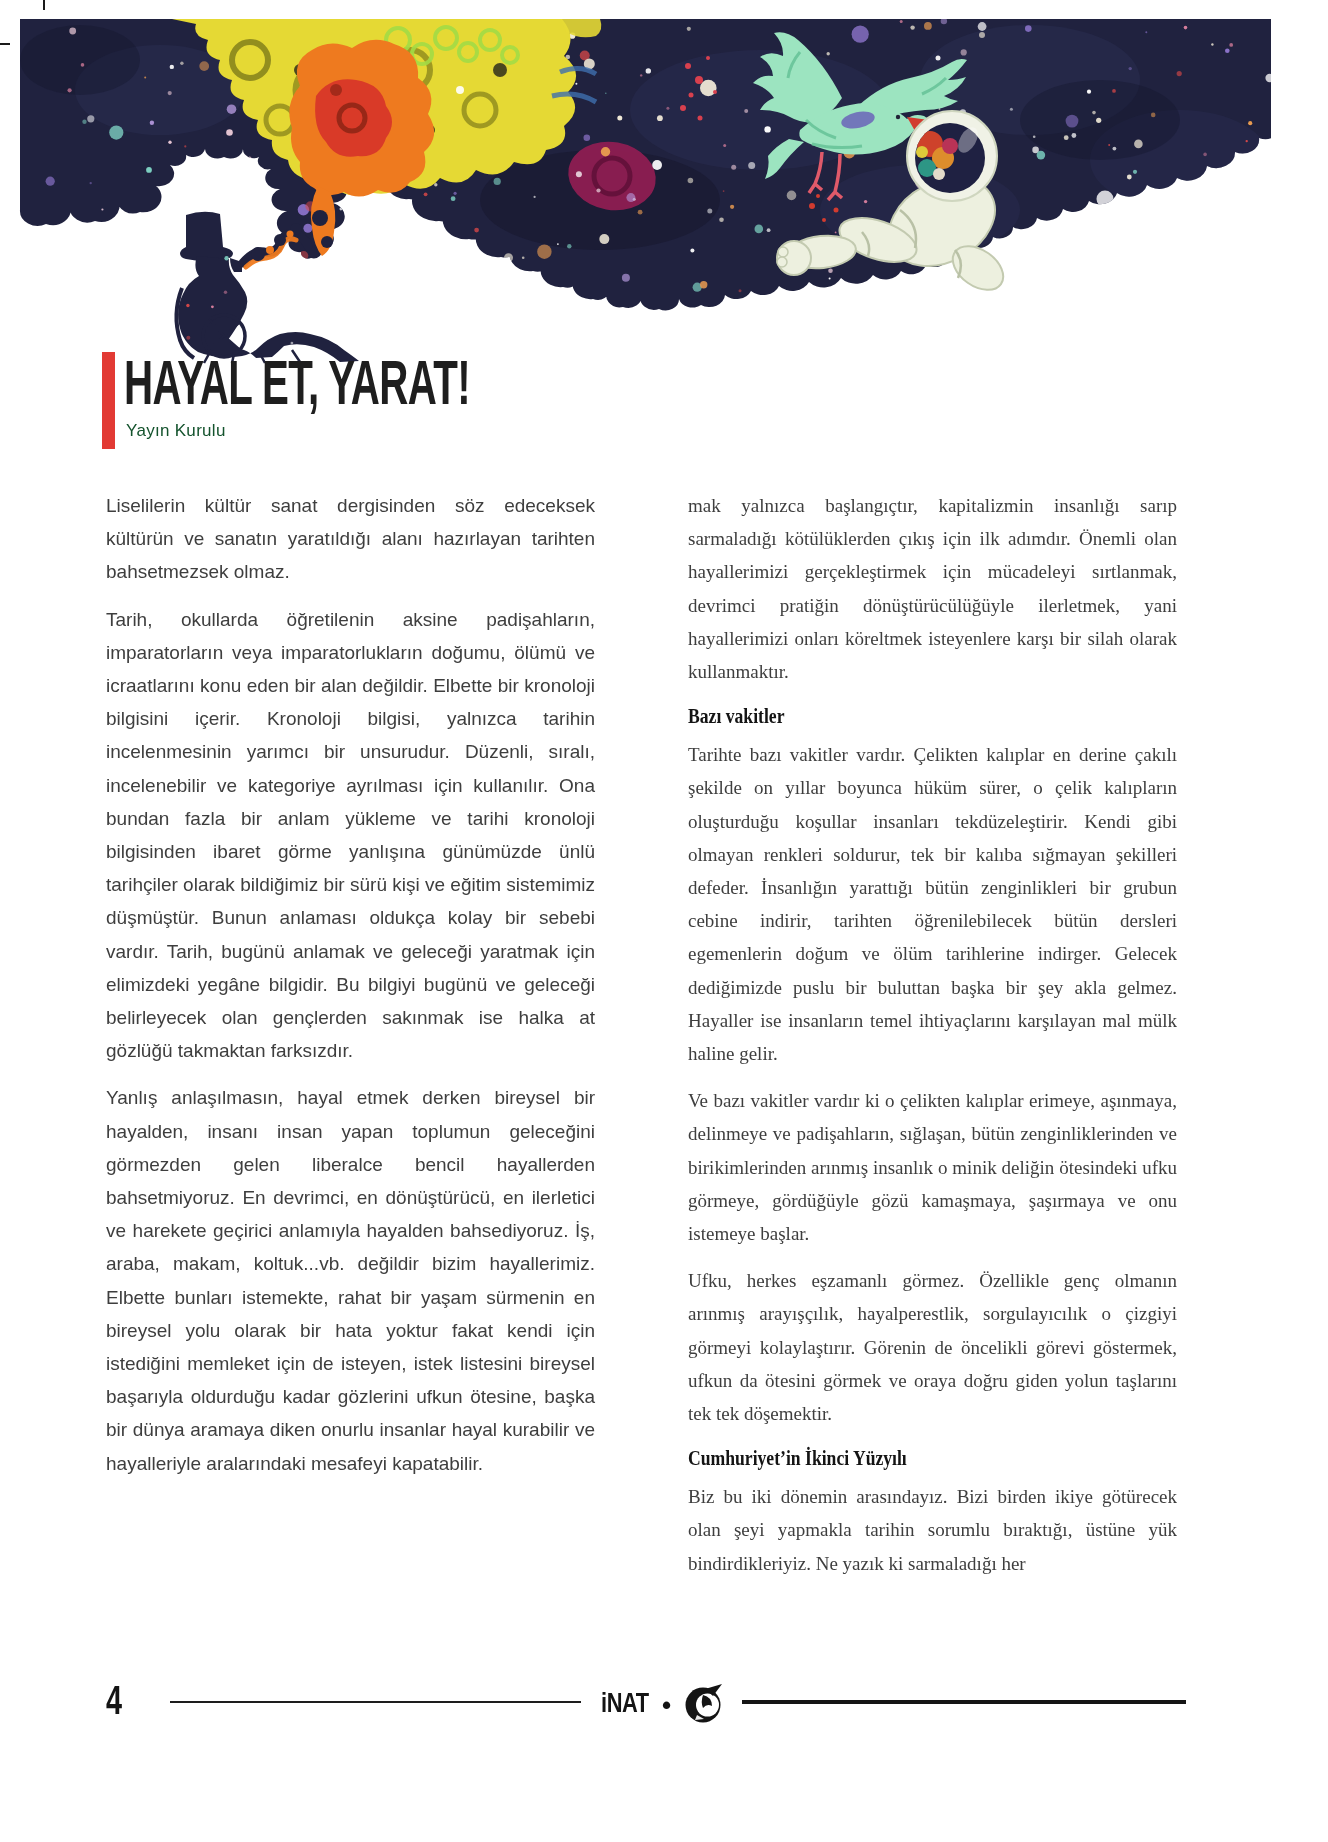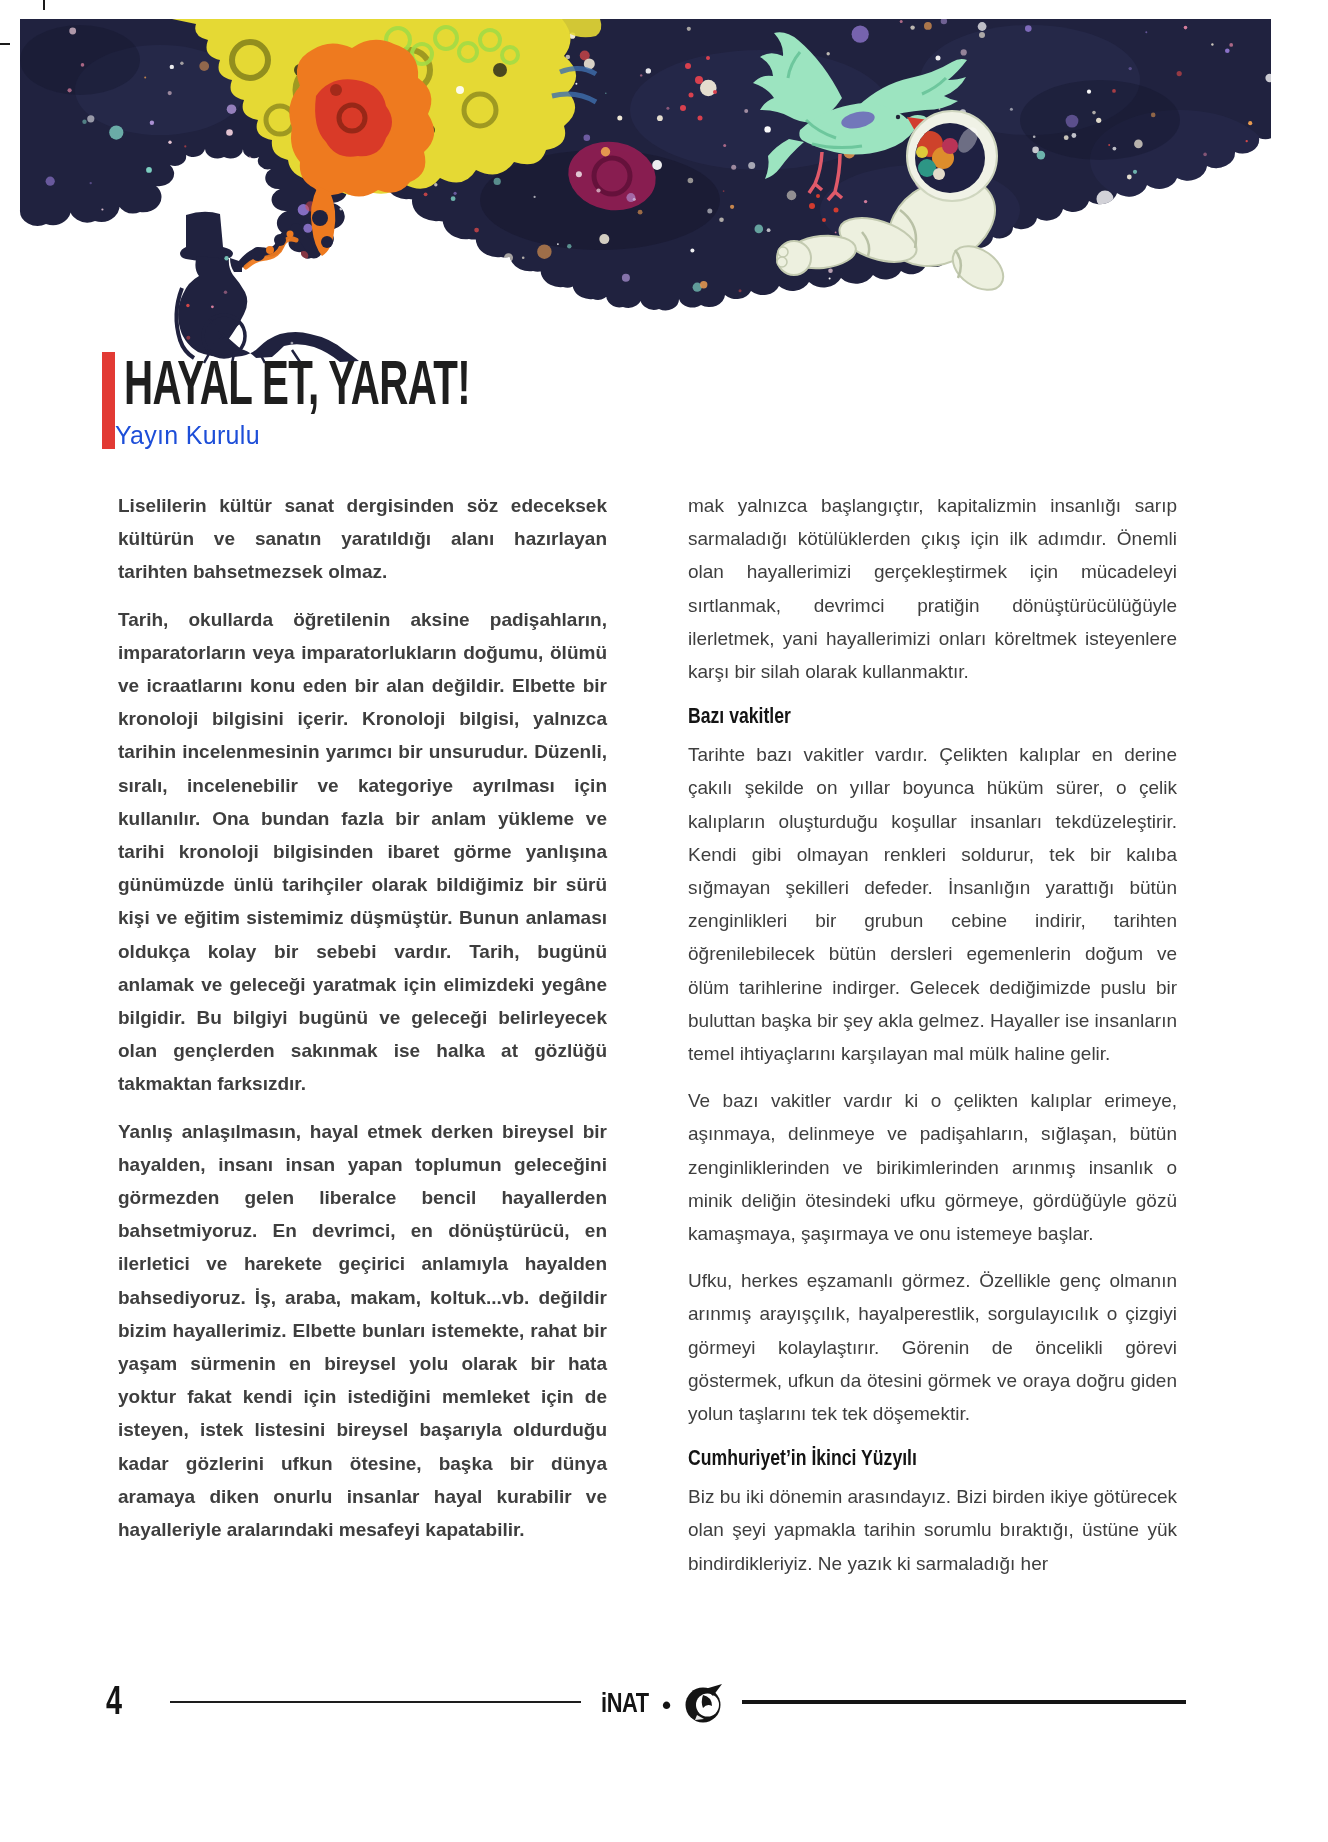--- a/index.html
+++ b/index.html
@@ -12,24 +12,24 @@
   html,body{margin:0;padding:0;background:#fff;}
   body{width:1328px;height:1842px;font-family:"Liberation Sans",sans-serif;}
   .page{position:relative;width:1271px;height:1842px;background:#fff;overflow:hidden;}
   .cropmark{position:absolute;background:#1a1a1a;}
   #header-art{position:absolute;left:0;top:0;}
   .navy{fill:var(--navy);}
   .title-bar{position:absolute;left:102px;top:352px;width:13px;height:97px;background:var(--accent);}
   h1.title{position:absolute;left:124px;top:352px;margin:0;font-size:63px;line-height:60px;
     font-weight:700;color:var(--ink);letter-spacing:-1px;white-space:nowrap;
     transform:scaleX(.64);transform-origin:left top;}
-  .byline{position:absolute;left:115px;top:421px;font-size:25px;color:#1d4ed8;letter-spacing:.3px;}
+  .byline{position:absolute;left:126px;top:421px;font-size:17px;color:#14532d;letter-spacing:.3px;}
   .col{position:absolute;top:489px;width:489px;}
-  .col-left{left:118px;font-weight:bold;}
-  .col-right{left:688px;}
+  .col-left{left:106px;}
+  .col-right{left:688px;font-family:Liberation Serif, serif;}
   p.body{font-size:19px;line-height:33.2px;text-align:justify;color:var(--text);margin:0 0 14px 0;}
   h2.sub{font-size:21.5px;font-weight:700;color:#141414;margin:16px 0 9px 0;white-space:nowrap;
     transform:scaleX(.82);transform-origin:left center;}
   .page-num{position:absolute;left:106px;top:1680px;font-size:40px;line-height:40px;font-weight:700;
     color:#141414;transform:scaleX(.72);transform-origin:left top;}
   .rule{position:absolute;background:#1d1d1d;}
   .rule-left{left:170px;top:1701px;width:411px;height:2px;}
   .rule-right{left:742px;top:1700px;width:444px;height:3.5px;background:#151515;}
   .brand{position:absolute;left:601px;top:1689px;font-size:28px;line-height:28px;font-weight:700;
     color:#141414;transform:scaleX(.78);transform-origin:left top;letter-spacing:-.5px;}

